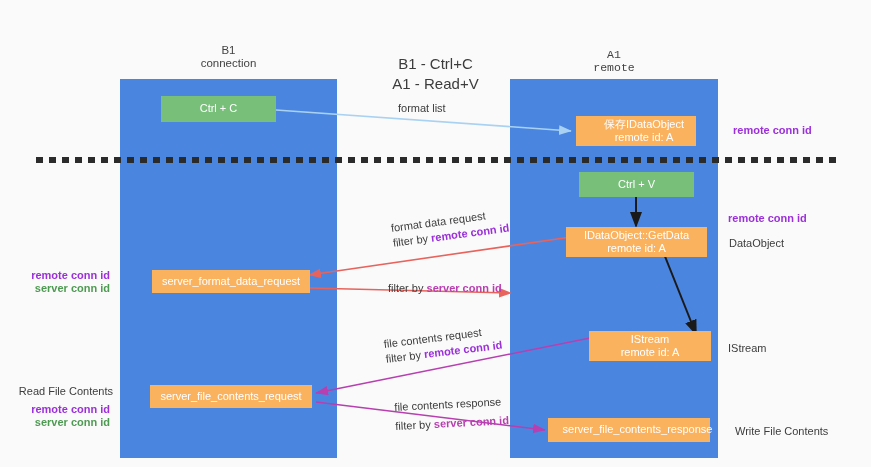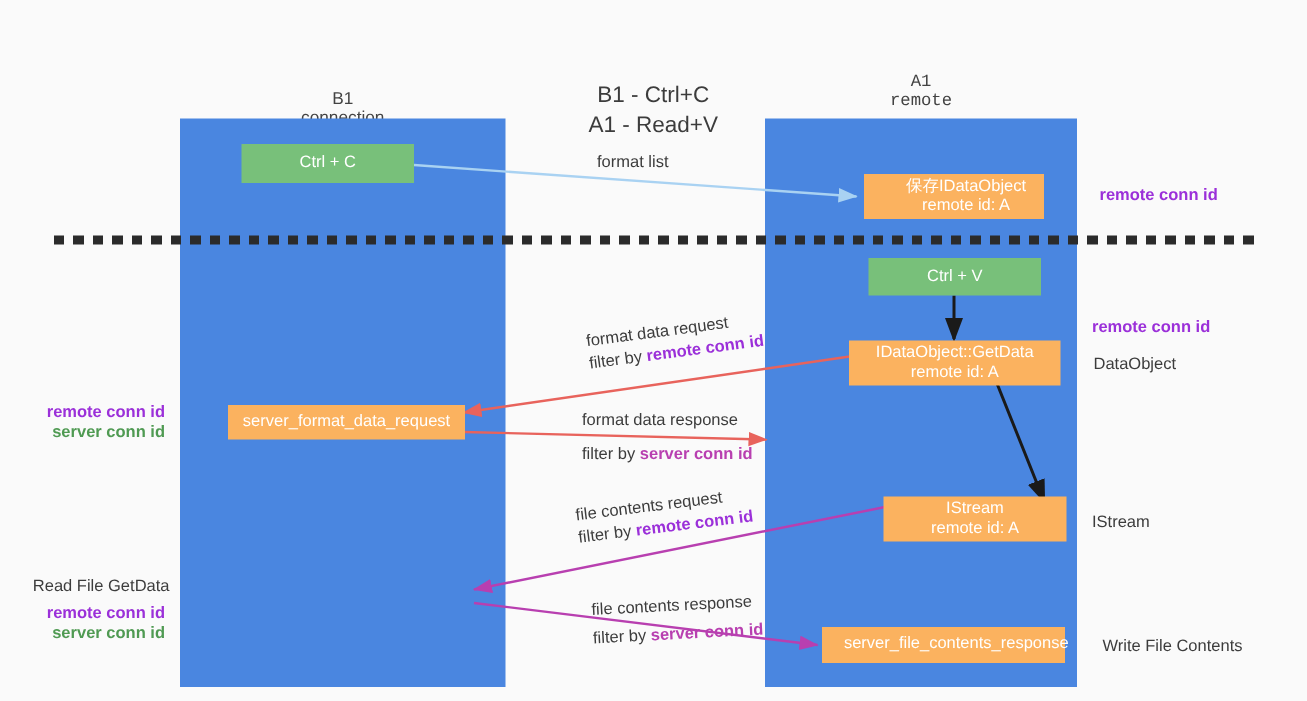--- a/index.html
+++ b/index.html
@@ -125,21 +125,21 @@
 </head>
 <body>
 
 <div class="canvas">
 
   <div class="title">
     <div>B1 - Ctrl+C</div>
     <div>A1 - Read+V</div>
   </div>
 
-  <div class="lane-head" style="left:120px; top:60px; width:217px;">
+  <div class="lane-head" style="left:120px; top:44px; width:217px;">
     <span class="l1">B1</span>
     <span class="l2">connection</span>
   </div>
   <div class="lane-head" style="left:510px; top:48px; width:208px;font-family:Liberation Mono, monospace;">
     <span class="l1">A1</span>
     <span class="l2">remote</span>
   </div>
 
   <div class="lane" style="left:120px; top:79px; width:217px; height:379px;"></div>
   <div class="lane" style="left:510px; top:79px; width:208px; height:379px;"></div>
@@ -198,38 +198,40 @@
   <div class="node orange" style="left:152px; top:270px; width:158px; height:23px;">
     <span>server_format_data_request</span>
   </div>
 
 
   <div class="node orange" style="left:589px; top:331px; width:122px; height:30px;">
     <span>IStream</span>
     <span>remote id: A</span>
   </div>
 
+  <div class="node orange" style="left:150px; top:385px; width:162px; height:23px;">
+    <span>server_file_contents_request</span>
+  </div>
 
   <div class="node orange" style="left:548px; top:418px; width:162px; height:24px;padding-left:17px;">
     <span>server_file_contents_response</span>
   </div>
 
   <div class="edge-label" style="left:398px; top:101px;">
     <span>format list</span>
   </div>
 
   <div class="edge-label" style="left:390px; top:221px; transform: rotate(-7.5deg);">
     <div>format data request</div>
     <div>
       <span>filter by </span><span class="p">remote conn id</span>
     </div>
   </div>
 
   <div class="edge-label" style="left:388px; top:273px;">
-    <div>format data response</div>
     <div style="margin-top:8px;">
       <span>filter by </span><span class="m">server conn id</span>
     </div>
   </div>
 
   <div class="edge-label" style="left:383px; top:337px; transform: rotate(-7deg);">
     <div>file contents request</div>
     <div>
       <span>filter by </span><span class="p">remote conn id</span>
     </div>
@@ -248,17 +250,17 @@
 
   <div class="txt dark" style="left:729px; top:236px;">DataObject</div>
 
   <div class="txt dark" style="left:728px; top:341px;">IStream</div>
 
   <div class="txt dark" style="left:735px; top:424px;">Write File Contents</div>
 
   <div class="txt bold purple right" style="left:0px; top:268px; width:110px;">remote conn id</div>
   <div class="txt bold green right" style="left:0px; top:281px; width:110px;">server conn id</div>
 
-  <div class="txt dark right" style="left:0px; top:384px; width:113px;">Read File GetData</div>
+  <div class="txt dark right" style="left:0px; top:384px; width:113px;">Read File Contents</div>
   <div class="txt bold purple right" style="left:0px; top:402px; width:110px;">remote conn id</div>
   <div class="txt bold green right" style="left:0px; top:415px; width:110px;">server conn id</div>
 
 </div>
 
 </body></html>

